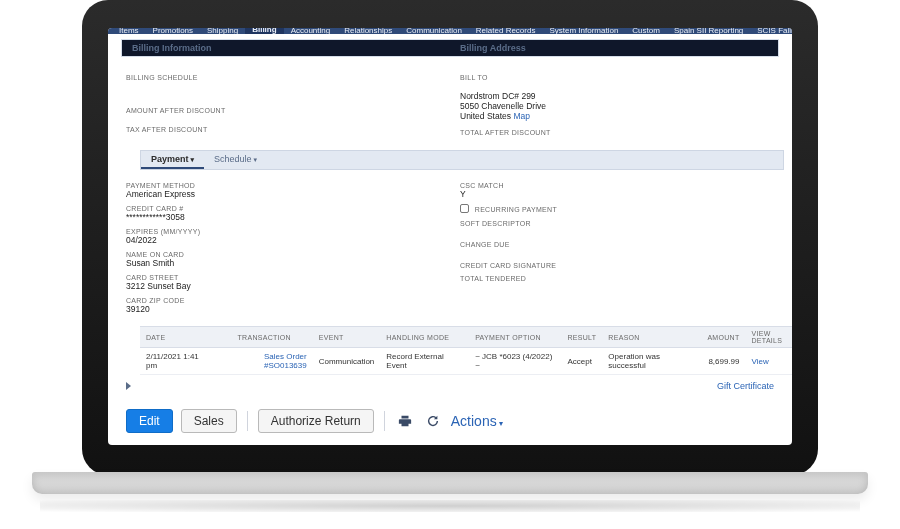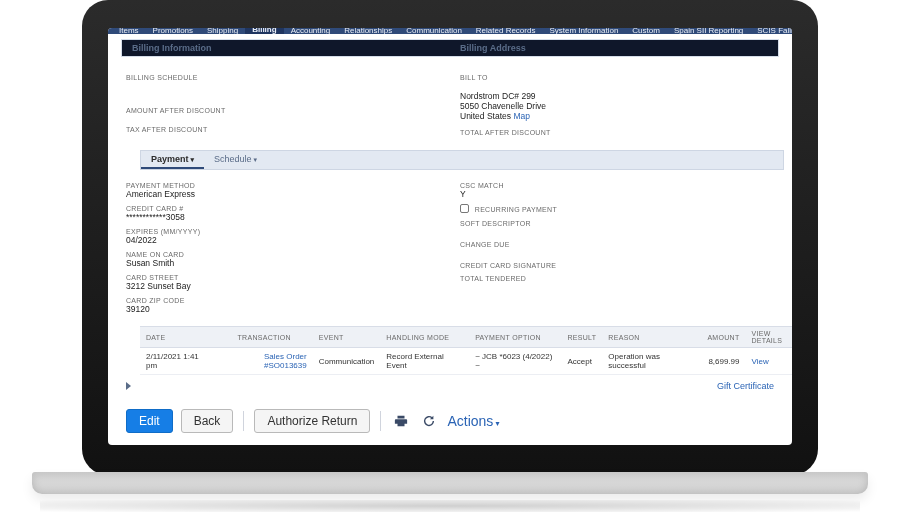--- a/index.html
+++ b/index.html
@@ -198,21 +198,21 @@
           </tbody>
         </table>
 
         <div class="giftcert">
           <span class="tri"></span>
           <span>Gift Certificate</span>
         </div>
 
         <div class="footer">
           <button class="btn primary">Edit</button>
-          <button class="btn">Back</button>
+          <button class="btn">Sales</button>
           <div class="divider"></div>
           <button class="btn">Authorize Return</button>
           <div class="divider"></div>
           <div class="ico-btn">
             <svg width="14" height="14" viewBox="0 0 16 16">
                 <path fill="#3a4a66" d="M4 2h8v3H4zM2 6h12a1 1 0 0 1 1 1v4h-3v3H4v-3H1V7a1 1 0 0 1 1-1zm4 6h4v2H6z"></path>
               </svg>
           </div>
           <div class="ico-btn">
             <svg width="14" height="14" viewBox="0 0 16 16">

